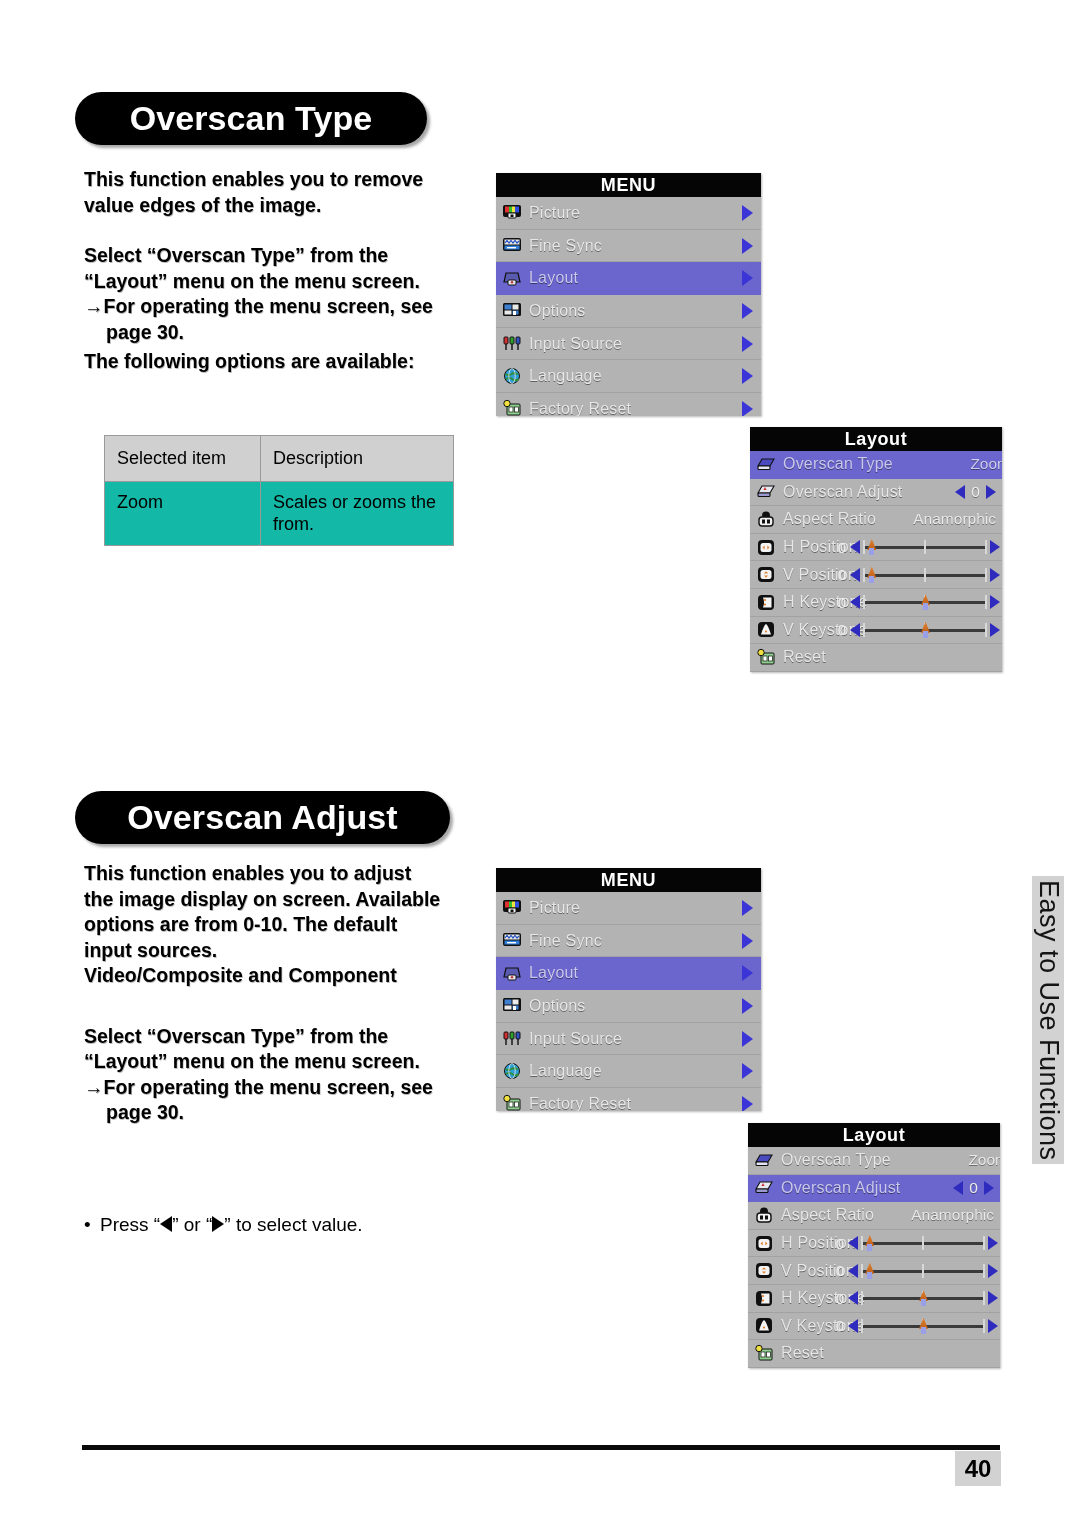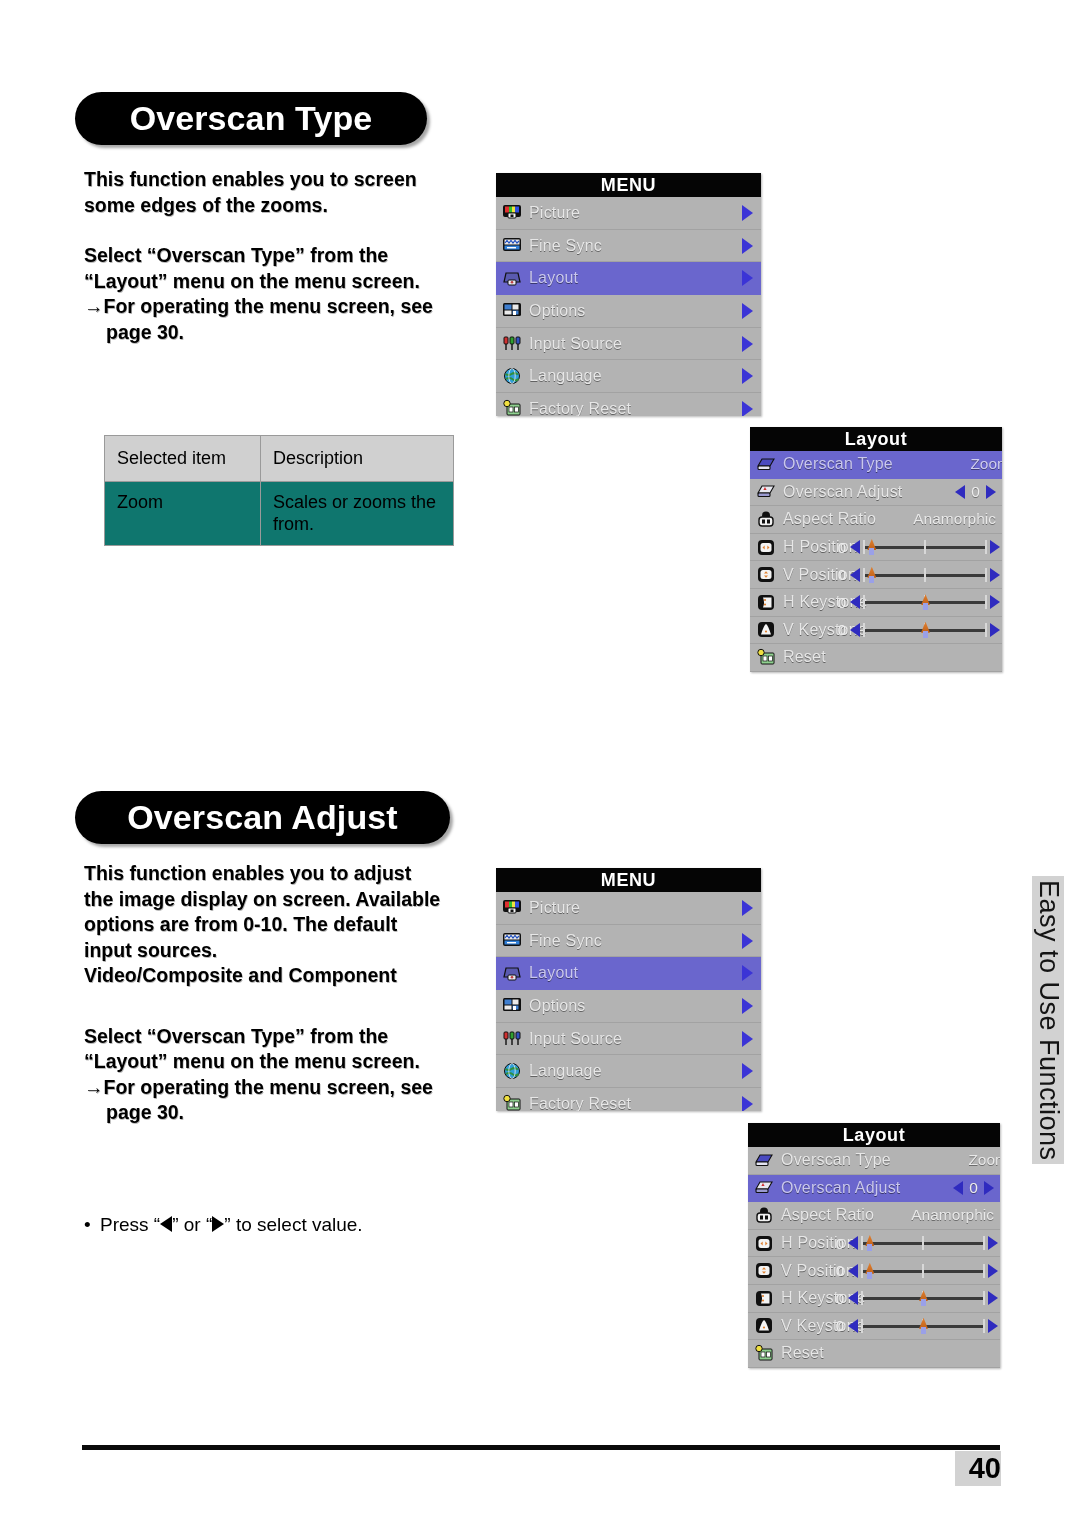--- a/index.html
+++ b/index.html
@@ -57,21 +57,21 @@
   .tri-l{border-top:8px solid transparent;border-bottom:8px solid transparent;border-right:12px solid #000;}
   .tri-r{border-top:8px solid transparent;border-bottom:8px solid transparent;border-left:12px solid #000;}
 
   
   .opt-table{
     position:absolute;
     border-collapse:collapse;
     font-size:18px;
     font-weight:normal;
     color:#000;
-    background:#0f766e;
+    background:#14b8a6;
   }
   .opt-table td,.opt-table th{
     border:1px solid #9a9a9a;
     padding:9px 10px 10px 12px;
     text-align:left;
     vertical-align:top;
     font-weight:normal;
     line-height:22px;
   }
   .opt-table thead td{
@@ -172,39 +172,40 @@
     color:#141414;
     letter-spacing:0.5px;
     white-space:nowrap;
   }
 
   
   .foot-rule{position:absolute;background:#0a0a0a;}
   .page-no{
     position:absolute;
     background:#d2d2d2;
-    display:flex;align-items:center;justify-content:flex-end;
-    font-size:29px;font-weight:bold;color:#000;
+    display:flex;align-items:center;justify-content:center;
+    font-size:24px;font-weight:bold;color:#000;
   }
 </style>
 </head>
 <body>
 
 <div class="pill" style="left:75px;top:92px;width:352px;height:53px;">
   <span>Overscan Type</span>
 </div>
 
 <div class="body-text" style="left:84px;top:167px;width:410px;">
-  <p>This function enables you to screen</p>
-  <p>some edges of the zooms.</p>
+  <p>This function enables you to remove</p>
+  <p>value edges of the image.</p>
   <div class="gap"></div>
   <p>Select “Overscan Type” from the</p>
   <p>“Layout” menu on the menu screen.</p>
   <p class="arrow-line">→For operating the menu screen, see</p>
   <p class="indent2">page 30.</p>
+  <p style="margin-top:4px;">The following options are available:</p>
 </div>
 
 <table class="opt-table" style="left:104px;top:435px;width:350px;">
   <thead>
     <tr>
       <td class="col-a">Selected item</td>
       <td class="col-b">Description</td>
     </tr>
   </thead>
   <tbody>

